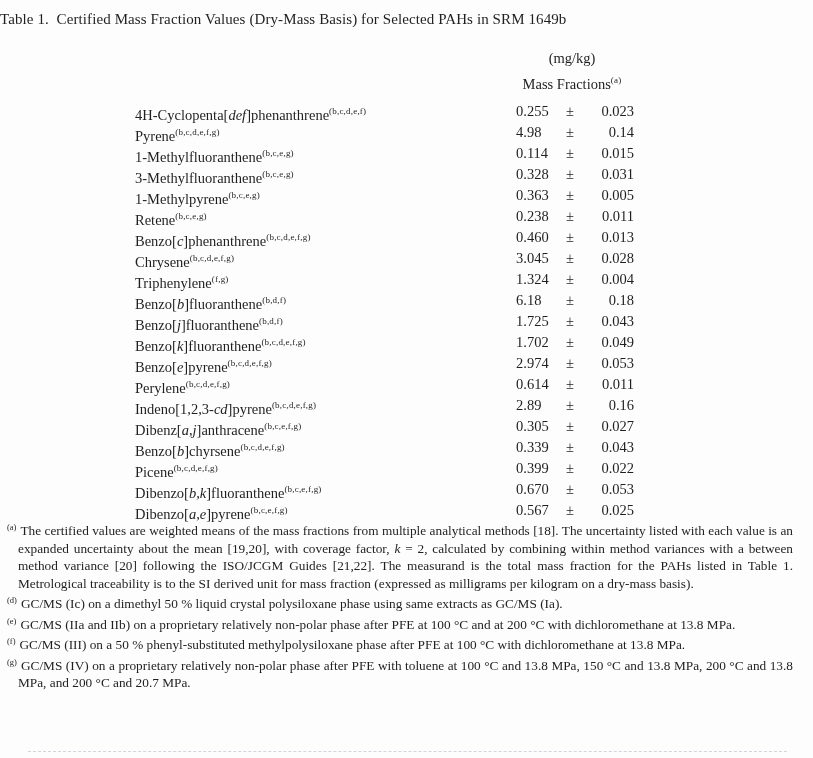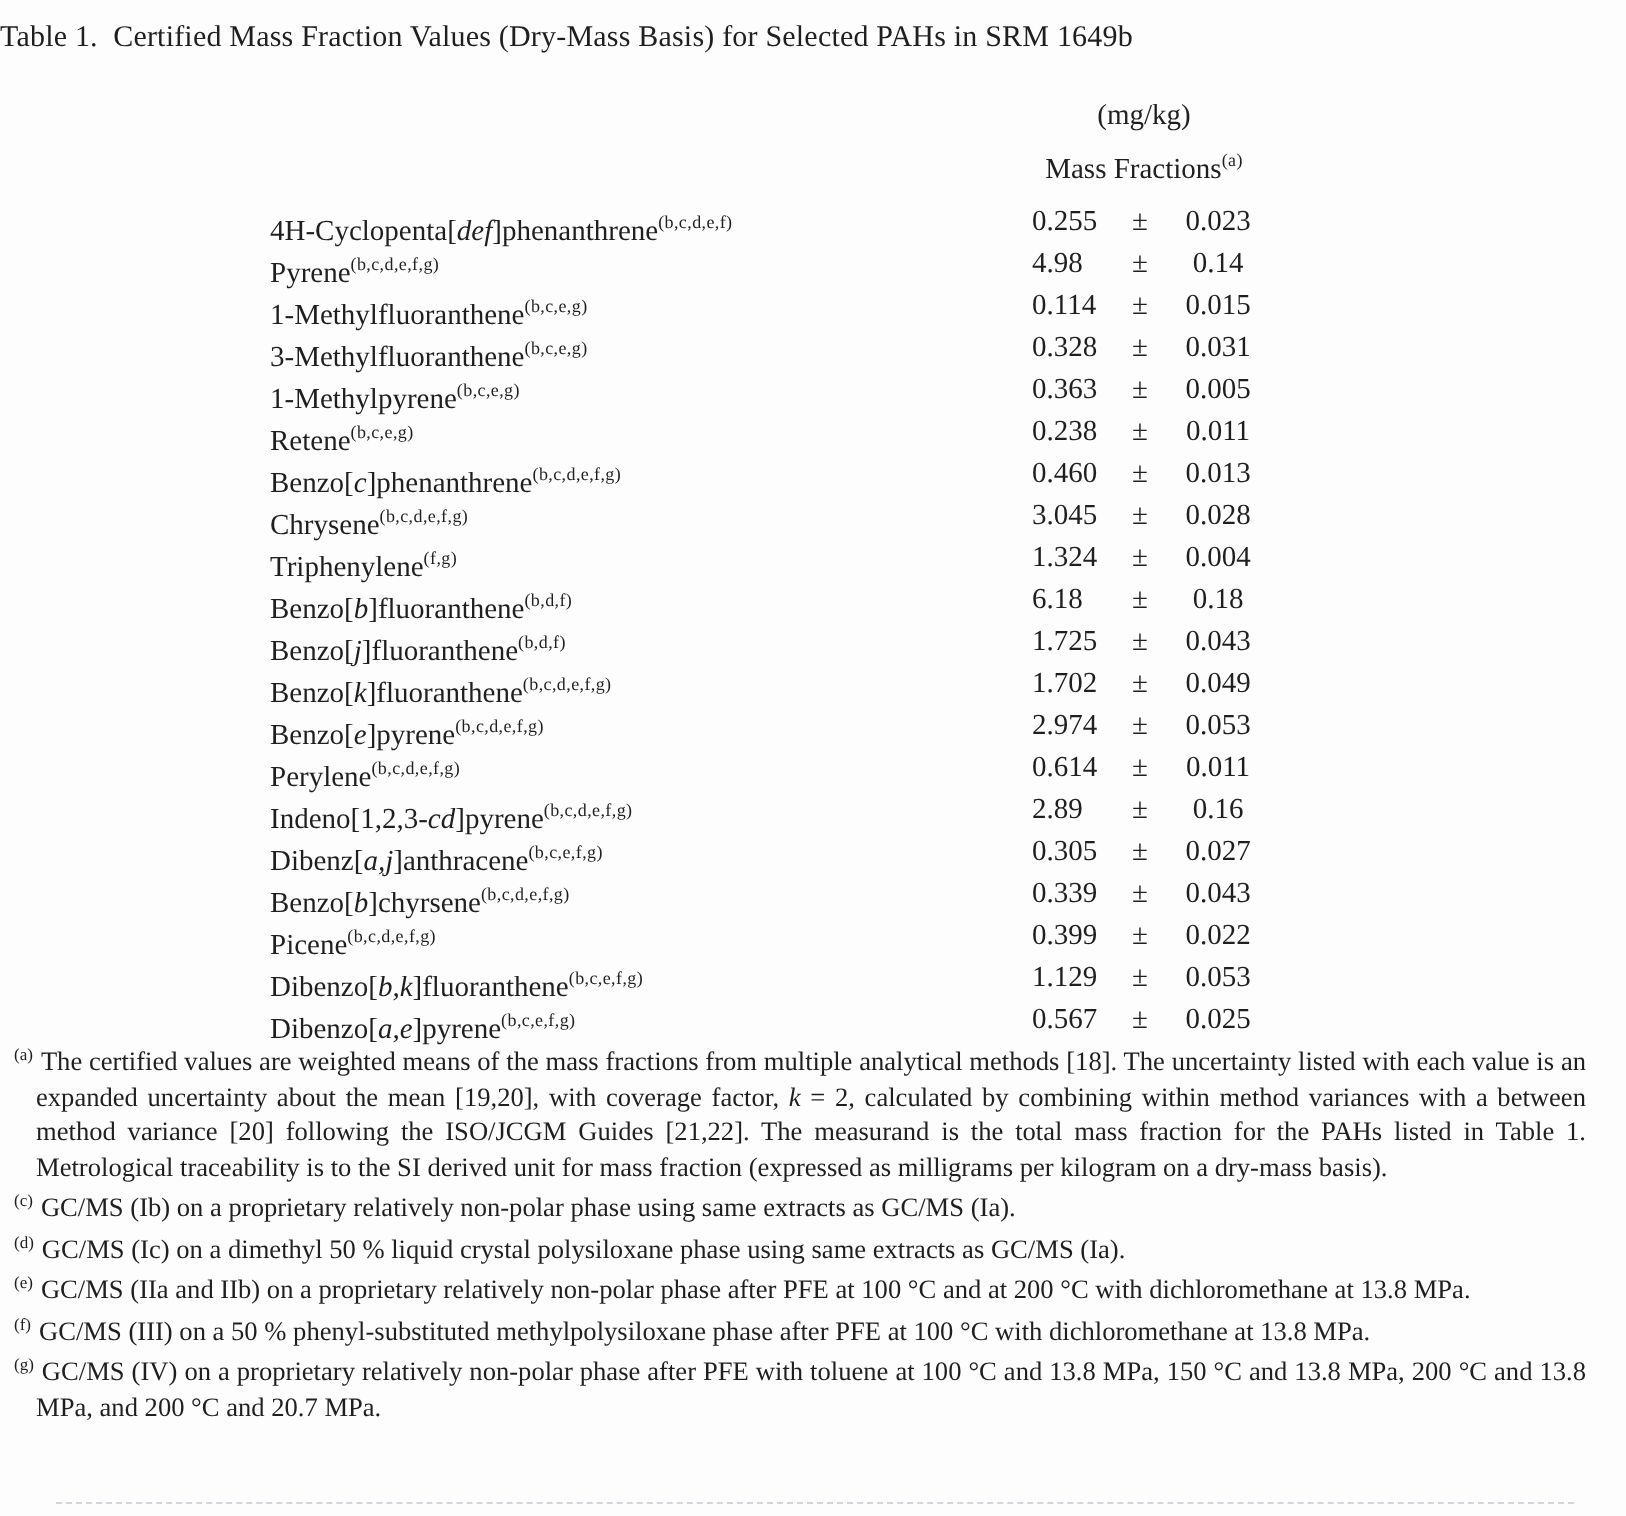--- a/index.html
+++ b/index.html
@@ -36,21 +36,21 @@
     height: 21px;
     line-height: 21px;
     font-size: 14.5px;
   }
   .cname {
     position: absolute; left: 135px; top: 0;
     white-space: nowrap;
   }
   .val  { position: absolute; left: 516px; width: 46px; text-align: left; }
   .pm   { position: absolute; left: 562px; width: 16px; text-align: center; }
-  .unc  { position: absolute; left: 584px; width: 50px; text-align: center; }
+  .unc  { position: absolute; left: 584px; width: 50px; text-align: right; }
   .footnotes {
     position: absolute; top: 519px; left: 7px; width: 786px;
     font-size: 13.3px;
     line-height: 17.5px;
   }
   .fn {
     padding-left: 11px;
     text-indent: -11px;
     text-align: justify;
   }
@@ -180,34 +180,33 @@
       <span class="unc">0.043</span>
     </div>
     <div class="row">
       <span class="cname"><span>Picene</span><sup>(b,c,d,e,f,g)</sup></span>
       <span class="val">0.399</span>
       <span class="pm">±</span>
       <span class="unc">0.022</span>
     </div>
     <div class="row">
       <span class="cname"><span>Dibenzo[</span><i>b,k</i><span>]fluoranthene</span><sup>(b,c,e,f,g)</sup></span>
-      <span class="val">1.129</span>
+      <span class="val">0.670</span>
       <span class="pm">±</span>
       <span class="unc">0.053</span>
     </div>
     <div class="row">
       <span class="cname"><span>Dibenzo[</span><i>a,e</i><span>]pyrene</span><sup>(b,c,e,f,g)</sup></span>
       <span class="val">0.567</span>
       <span class="pm">±</span>
       <span class="unc">0.025</span>
     </div>
   </div>
 
 <div class="footnotes">
     <div class="fn"><sup>(a)</sup><span><span>The certified values are weighted means of the mass fractions from multiple analytical methods [18]. The uncertainty listed with each value is an expanded uncertainty about the mean [19,20], with coverage factor, </span><i>k</i><span> = 2, calculated by combining within method variances with a between method variance [20] following the ISO/JCGM Guides [21,22]. The measurand is the total mass fraction for the PAHs listed in Table 1. Metrological traceability is to the SI derived unit for mass fraction (expressed as milligrams per kilogram on a dry-mass basis).</span></span></div>
-    <div class="fn"><sup>(c)</sup><span><span>GC/MS (Ib) on a proprietary relatively non-polar phase using same extracts as GC/MS (Ia).</span></span></div>
     <div class="fn"><sup>(d)</sup><span><span>GC/MS (Ic) on a dimethyl 50 % liquid crystal polysiloxane phase using same extracts as GC/MS (Ia).</span></span></div>
     <div class="fn"><sup>(e)</sup><span><span>GC/MS (IIa and IIb) on a proprietary relatively non-polar phase after PFE at 100 °C and at 200 °C with dichloromethane at 13.8 MPa.</span></span></div>
     <div class="fn"><sup>(f)</sup><span><span>GC/MS (III) on a 50 % phenyl-substituted methylpolysiloxane phase after PFE at 100 °C with dichloromethane at 13.8 MPa.</span></span></div>
     <div class="fn"><sup>(g)</sup><span><span>GC/MS (IV) on a proprietary relatively non-polar phase after PFE with toluene at 100 °C and 13.8 MPa, 150 °C and 13.8 MPa, 200 °C and 13.8 MPa, and 200 °C and 20.7 MPa.</span></span></div>
   </div>
 
 <div class="scan-artifact-line"></div>
 
 </body></html>

